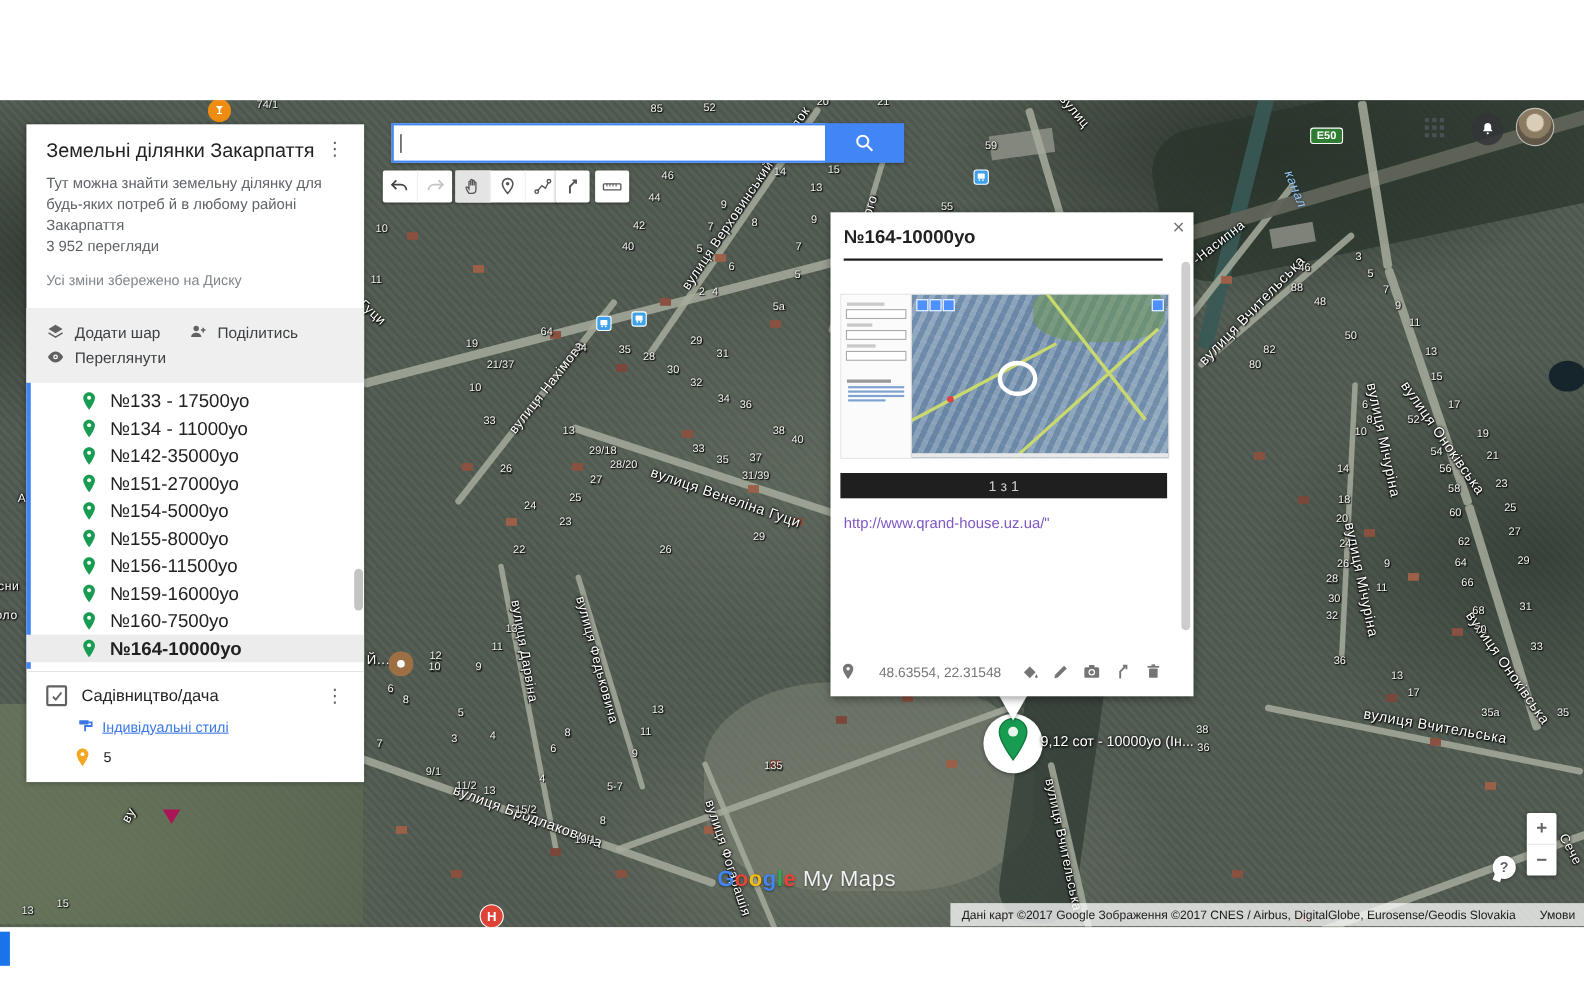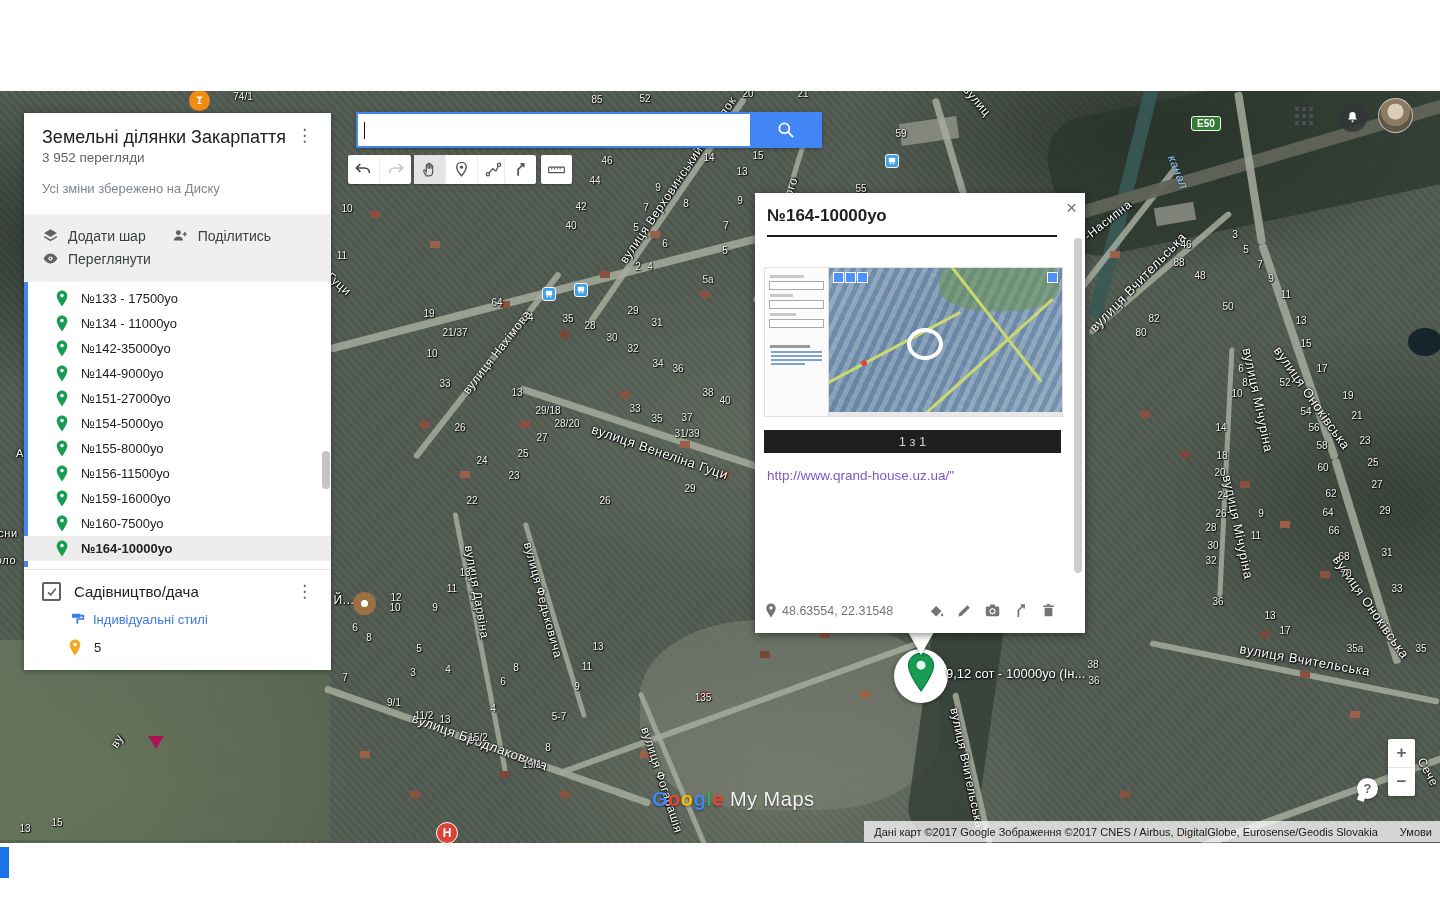--- a/index.html
+++ b/index.html
@@ -121,34 +121,34 @@
   #sb-desc{font-size:13.5px;color:#5f6368;line-height:19px;margin-top:9px;width:268px;}
   #sb-views{font-size:13.5px;color:#5f6368;line-height:19px;}
   #sb-saved{font-size:13px;color:#80868b;margin-top:14px;padding-bottom:14px;}
   #sb-actions{background:#efefef;padding:10px 18px 12px 18px;}
   .act-row{display:flex;gap:26px;}
   .act{display:flex;align-items:center;gap:9px;font-size:14px;color:#3c4043;cursor:pointer;
     padding:3px 0;}
   .act svg{width:17px;height:17px;}
   #sb-list{position:relative;padding:4px 0 6px 0;}
   #blue-bar{position:absolute;left:0;top:0;width:4px;height:100%;background:#4285f4;}
-  .item{display:flex;align-items:center;height:25px;padding-left:31px;gap:12px;
-    font-size:13px;color:#212121;cursor:pointer;position:relative;}
+  .item{display:flex;align-items:center;height:25px;padding-left:50px;gap:12px;
+    font-size:17px;color:#212121;cursor:pointer;position:relative;}
   .item svg{width:14px;height:17px;flex:none;}
   .item.sel{background:#ececec;font-weight:bold;}
   #list-scroll{position:absolute;right:1px;top:169px;width:8px;height:38px;background:#c4c4c4;
     border-radius:4px;}
   #sb-divider{height:1px;background:#e4e4e4;margin-top:2px;}
   #layer2{padding:12px 14px 14px 18px;}
   #l2-row{display:flex;align-items:center;gap:13px;}
   #l2-check{width:15px;height:15px;border:2px solid #616161;border-radius:2px;flex:none;
     display:flex;align-items:center;justify-content:center;cursor:pointer;}
   #l2-name{font-size:15px;color:#212121;flex:1;cursor:pointer;}
   #l2-styles{display:flex;align-items:center;gap:7px;margin:10px 0 0 28px;cursor:pointer;}
-  #l2-styles span{font-size:13px;color:#3b78e7;}
+  #l2-styles span{font-size:13px;color:#3b78e7;text-decoration:underline;}
   #l2-count{display:flex;align-items:center;gap:12px;margin:12px 0 0 26px;font-size:13px;
     color:#212121;}
   #l2-count svg{width:14px;height:17px;}
   
   #popup{position:absolute;left:755px;top:193px;width:330px;height:440px;background:#fff;
     box-shadow:0 2px 8px rgba(0,0,0,.45);}
   #pp-close{position:absolute;right:8px;top:4px;font-size:19px;color:#757575;cursor:pointer;}
   #pp-title{font-size:17px;font-weight:bold;color:#212121;margin:13px 0 9px 12px;}
   #pp-divider{height:2px;background:#1a1a1a;margin:0 28px 0 12px;}
   #pp-scroll{position:absolute;right:3px;top:45px;width:8px;height:335px;background:#cdcdcd;
@@ -173,21 +173,21 @@
   .img-btn{position:absolute;width:9px;height:9px;background:#4d90fe;border:1px solid #fff;}
   #img-h{position:absolute;left:32px;top:92px;width:6px;height:6px;background:#d44;
     border-radius:50%;}
   #pp-carousel{position:absolute;left:9px;top:237px;width:297px;height:23px;background:#1f1f1f;
     color:#cfcfcf;font-size:13px;display:flex;align-items:center;justify-content:center;}
   #pp-details{position:absolute;left:12px;top:272px;width:290px;font-size:13.5px;
     color:#3c4043;line-height:21px;}
   #pp-link{font-size:13.5px;color:#7e57c2;line-height:21px;cursor:pointer;}
   #pp-footer{position:absolute;left:10px;bottom:14px;width:306px;display:flex;
     align-items:center;}
-  #pp-coords{display:flex;align-items:center;gap:5px;color:#757575;font-size:12.5px;}
+  #pp-coords{display:flex;align-items:center;gap:22px;color:#757575;font-size:12.5px;}
   #pp-actions{margin-left:auto;display:flex;gap:11px;padding-right:14px;}
   #pp-actions svg{width:17px;height:17px;cursor:pointer;}
   #pp-pointer{position:absolute;left:908px;top:632px;width:0;height:0;
     border-left:13px solid transparent;border-right:13px solid transparent;
     border-top:23px solid #fff;filter:drop-shadow(0 2px 2px rgba(0,0,0,.3));}
 </style>
 </head>
 <body>
 
 <div id="screen">
@@ -553,20 +553,21 @@
       </svg>
   </div>
   <div id="avatar"></div>
 
   <div id="sidebar">
     <div id="sb-head">
       <div id="sb-title-row">
         <div id="sb-title">Земельні ділянки Закарпаття</div>
         <div class="kebab">⋮</div>
       </div>
+      <div id="sb-desc">Тут можна знайти земельну ділянку для будь-яких потреб й в любому районі Закарпаття</div>
       <div id="sb-views">3 952 перегляди</div>
       <div id="sb-saved">Усі зміни збережено на Диску</div>
     </div>
     <div id="sb-actions">
       <div class="act-row">
         <div class="act">
           <svg viewBox="0 0 24 24">
               <path d="M12 3l9 5.5-9 5.5-9-5.5z" fill="#616161"></path>
               <path d="M3 13.5l9 5.5 9-5.5" stroke="#616161" stroke-width="2" fill="none"></path>
             </svg>
@@ -608,27 +609,20 @@
               <circle cx="12" cy="10.5" r="3.4" fill="#fff"></circle>
             </svg>
             <span>№134 - 11000уо</span>
           </div>
           <div class="item">
             <svg viewBox="0 0 24 32">
               <path d="M12 1C6.5 1 2 5.4 2 10.8 2 18 12 31 12 31s10-13 10-20.2C22 5.4 17.5 1 12 1z" fill="#179c52"></path>
               <circle cx="12" cy="10.5" r="3.4" fill="#fff"></circle>
             </svg>
             <span>№142-35000уо</span>
-          </div>
-          <div class="item">
-            <svg viewBox="0 0 24 32">
-              <path d="M12 1C6.5 1 2 5.4 2 10.8 2 18 12 31 12 31s10-13 10-20.2C22 5.4 17.5 1 12 1z" fill="#179c52"></path>
-              <circle cx="12" cy="10.5" r="3.4" fill="#fff"></circle>
-            </svg>
-            <span>№144-9000уо</span>
           </div>
           <div class="item">
             <svg viewBox="0 0 24 32">
               <path d="M12 1C6.5 1 2 5.4 2 10.8 2 18 12 31 12 31s10-13 10-20.2C22 5.4 17.5 1 12 1z" fill="#179c52"></path>
               <circle cx="12" cy="10.5" r="3.4" fill="#fff"></circle>
             </svg>
             <span>№151-27000уо</span>
           </div>
           <div class="item">
             <svg viewBox="0 0 24 32">

